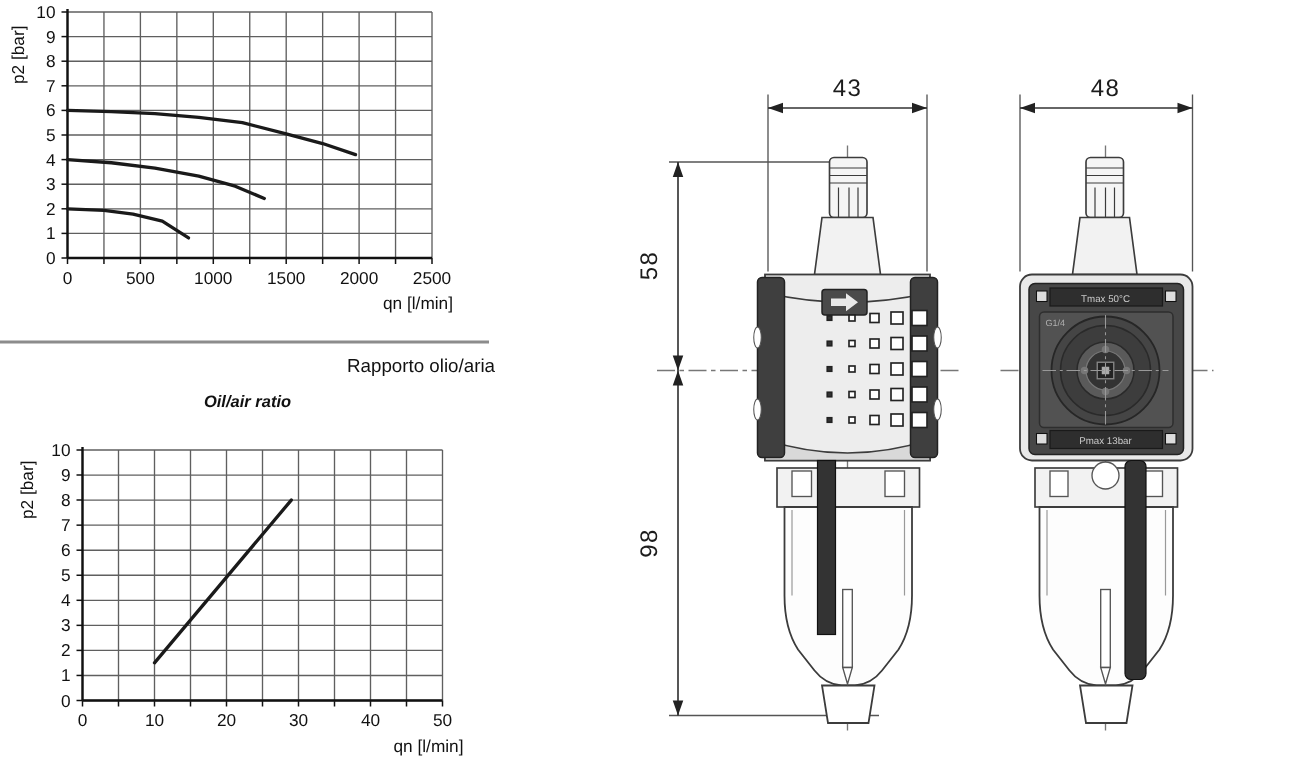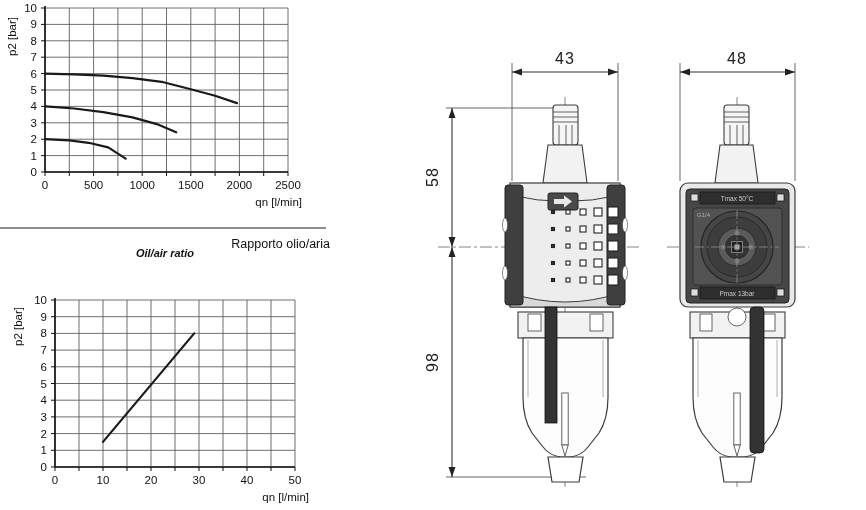--- a/index.html
+++ b/index.html
@@ -6,21 +6,21 @@
   #page{position:relative;width:866px;height:510px;background:#fff;overflow:hidden;
         font-family:"Liberation Sans",sans-serif;}
   .abs{position:absolute;}
   .tick{font:11.5px "Liberation Sans",sans-serif;fill:#111;}
   .axlab{font:11.5px "Liberation Sans",sans-serif;fill:#111;}
   .dim{font:16px "Liberation Sans",sans-serif;fill:#1c1c1c;letter-spacing:1px;}
   .tiny{font:6.5px "Liberation Sans",sans-serif;fill:#c9c9c9;}
   .tiny2{font:6px "Liberation Sans",sans-serif;fill:#b0b0b0;}
   #chart2-title{top:237px;left:0;width:330px;text-align:right;
         font-weight:normal;font-size:12.5px;color:#111;}
-  #chart2-subtitle{top:247px;left:0;width:330px;text-align:center;
+  #chart2-subtitle{top:262px;left:0;width:330px;text-align:center;
         font-weight:bold;font-style:italic;font-size:11px;color:#111;}
   #divider{top:227px;left:0;width:326px;height:2px;background:#8c8c8c;}
   .dwg-stroke{stroke:#3c3c3c;fill:none;}
 </style>
 </head>
 <body>
 
 <div id="page">
 
   <svg id="chart1" class="abs" style="top:0;left:0" width="335" height="218">

